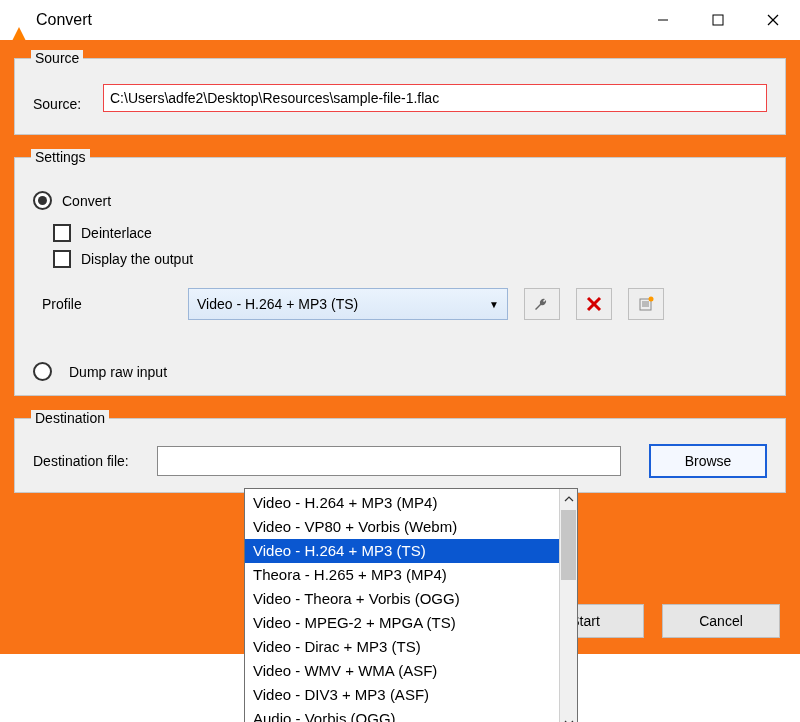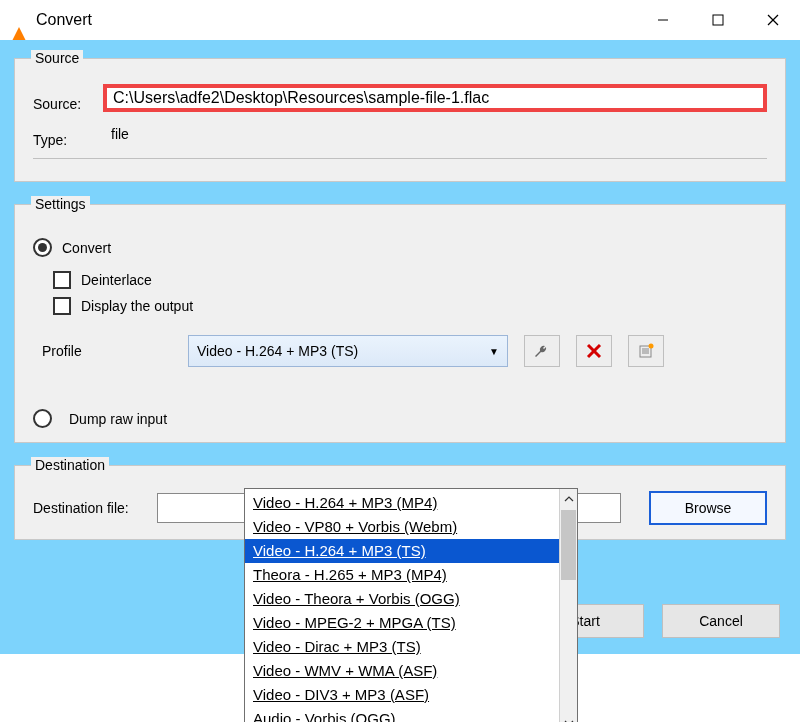--- a/index.html
+++ b/index.html
@@ -31,21 +31,21 @@
       height: 100%;
     }
     .window-controls .wc {
       width: 55px;
       display: flex;
       align-items: center;
       justify-content: center;
       font-size: 14px;
     }
     .client-area {
-      background: #7dd3fc;
+      background: #f97316;
       padding: 10px 14px 20px 14px;
       height: 614px;
       position: relative;
     }
     fieldset {
       border: 1px solid #c8c8c8;
       margin-bottom: 14px;
       padding: 18px 18px 14px 18px;
       background: #f0f0f0;
     }
@@ -60,23 +60,23 @@
       align-items: center;
       margin-bottom: 8px;
     }
     .row .label {
       width: 70px;
       margin-top: 12px;
     }
     .source-input {
       flex: 1;
       height: 28px;
-      border: 4px solid #ef4444;
+      border: 1px solid #ef4444;
       padding: 2px 6px;
-      font-size: 16px;
+      font-size: 14px;
       background: #fff;
     }
     .type-row {
       border-bottom: 1px solid #c0c0c0;
       padding-bottom: 10px;
       margin-top: 8px;
     }
     .type-value { margin-left: 8px; }
     .settings-fieldset legend { }
     .radio-row, .check-row {
@@ -138,21 +138,20 @@
     }
     .dropdown-items {
       flex: 1;
       padding: 2px 0;
     }
     .dropdown-items .item {
       padding: 1px 8px;
       font-size: 15px;
       line-height: 22px;
       white-space: nowrap;
-      text-decoration: underline;
     }
     .dropdown-items .item.selected {
       background: #0a57d0;
       color: #fff;
     }
     .dropdown-scrollbar {
       width: 18px;
       background: #f0f0f0;
       border-left: 1px solid #d0d0d0;
       display: flex; flex-direction: column;
@@ -232,24 +231,20 @@
   </div>
 </div>
 
 <div class="client-area">
 
   <fieldset class="source-fieldset">
     <legend>Source</legend>
     <div class="row">
       <span class="label">Source:</span>
       <input class="source-input" readonly="" value="C:\Users\adfe2\Desktop\Resources\sample-file-1.flac" style="">
-    </div>
-    <div class="row type-row">
-      <span class="label">Type:</span>
-      <span class="type-value">file</span>
     </div>
   </fieldset>
 
   <fieldset class="settings-fieldset">
     <legend>Settings</legend>
 
     <div class="radio-row">
       <span class="radio checked"></span>
       <span>Convert</span>
     </div>

